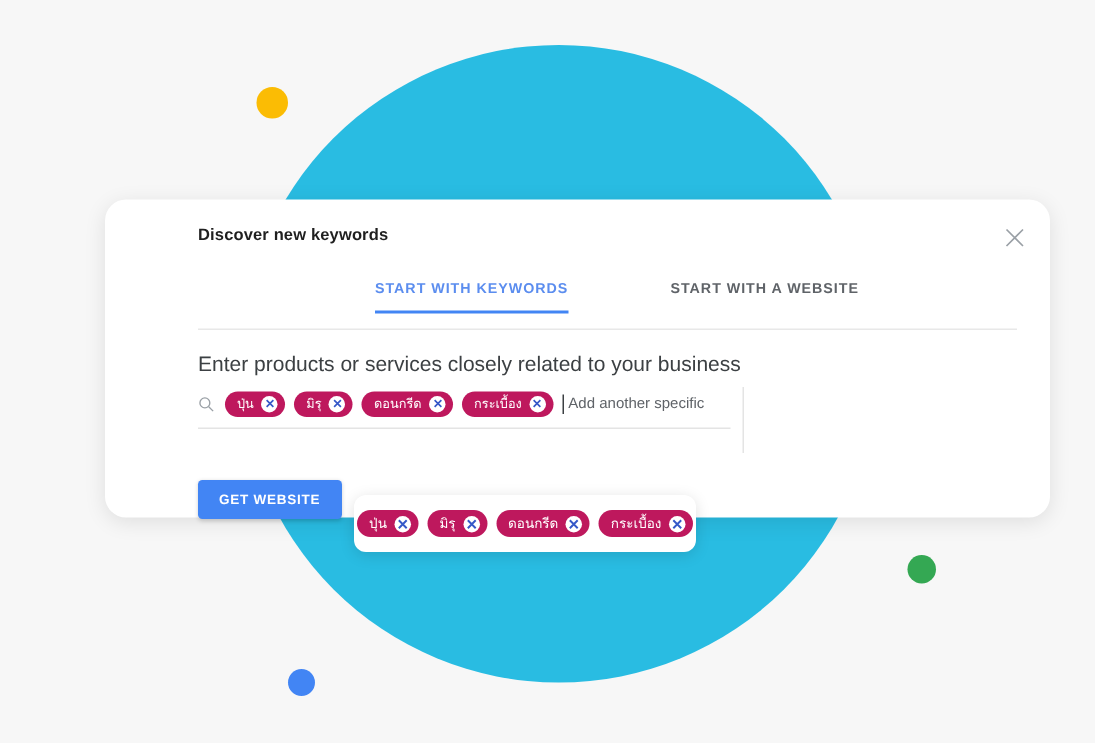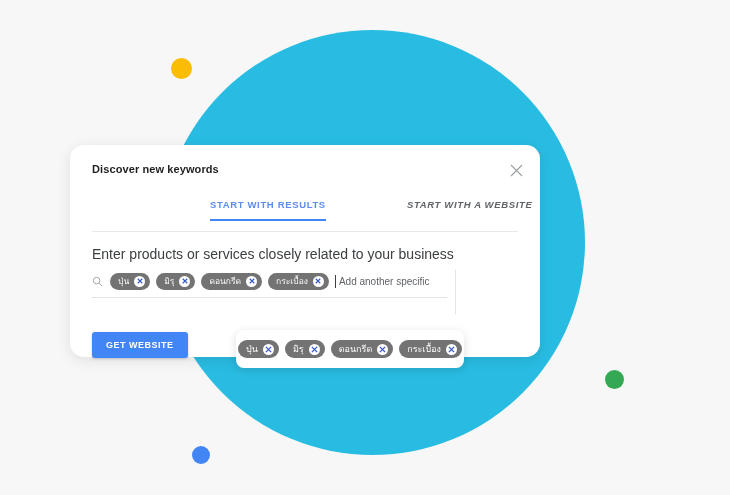--- a/index.html
+++ b/index.html
@@ -55,26 +55,27 @@
     top: 446px;
     width: 18px;
     height: 18px;
     background: #4285f4;
   }
 
   
   .card {
     position: absolute;
     left: 70px;
-    top: 145px;
-    width: 470px;
+    top: 133px;
+    width: 590px;
     height: 212px;
     background: #ffffff;
     border-radius: 14px;
     box-shadow: 0 3px 14px rgba(0,0,0,0.10);
+    padding-left: 40px;
   }
   .card-header {
     position: relative;
     height: 54px;
   }
   .card-title {
     position: absolute;
     left: 22px;
     top: 18px;
     font-size: 11px;
@@ -113,21 +114,20 @@
     white-space: nowrap;
   }
   .tab-keywords {
     left: 118px;
     color: #5b8def;
     border-bottom: 2px solid #4285f4;
   }
   .tab-website {
     left: 315px;
     color: #5f6368;
-    font-style: italic;
   }
 
   
   .input-section {
     position: relative;
     margin: 14px 22px 0 22px;
   }
   .input-label {
     font-size: 14px;
     color: #3c4043;
@@ -153,21 +153,21 @@
     align-items: center;
   }
   .chips {
     display: flex;
     align-items: center;
     gap: 6px;
   }
   .chip {
     display: inline-flex;
     align-items: center;
-    background: #737373;
+    background: #be185d;
     color: #ffffff;
     border-radius: 11px;
     height: 17px;
     padding: 0 5px 0 8px;
     font-size: 8.5px;
     white-space: nowrap;
     cursor: pointer;
   }
   .chip-label { line-height: 1; }
   .chip-x {
@@ -270,21 +270,21 @@
       <div class="close-btn">
         <span>
           <svg width="13" height="13" viewBox="0 0 13 13">
             <path d="M1 1 L12 12 M12 1 L1 12" stroke="#9aa0a6" stroke-width="1.1" fill="none"></path>
           </svg>
         </span>
       </div>
     </div>
 
     <div class="tabs">
-      <div class="tab tab-keywords">START WITH RESULTS</div>
+      <div class="tab tab-keywords">START WITH KEYWORDS</div>
       <div class="tab tab-website">START WITH A WEBSITE</div>
     </div>
 
     <div class="input-section">
       <div class="input-label">Enter products or services closely related to your business</div>
 
       <div class="field-row">
 
         <div class="field">
           <span class="search-icon">

